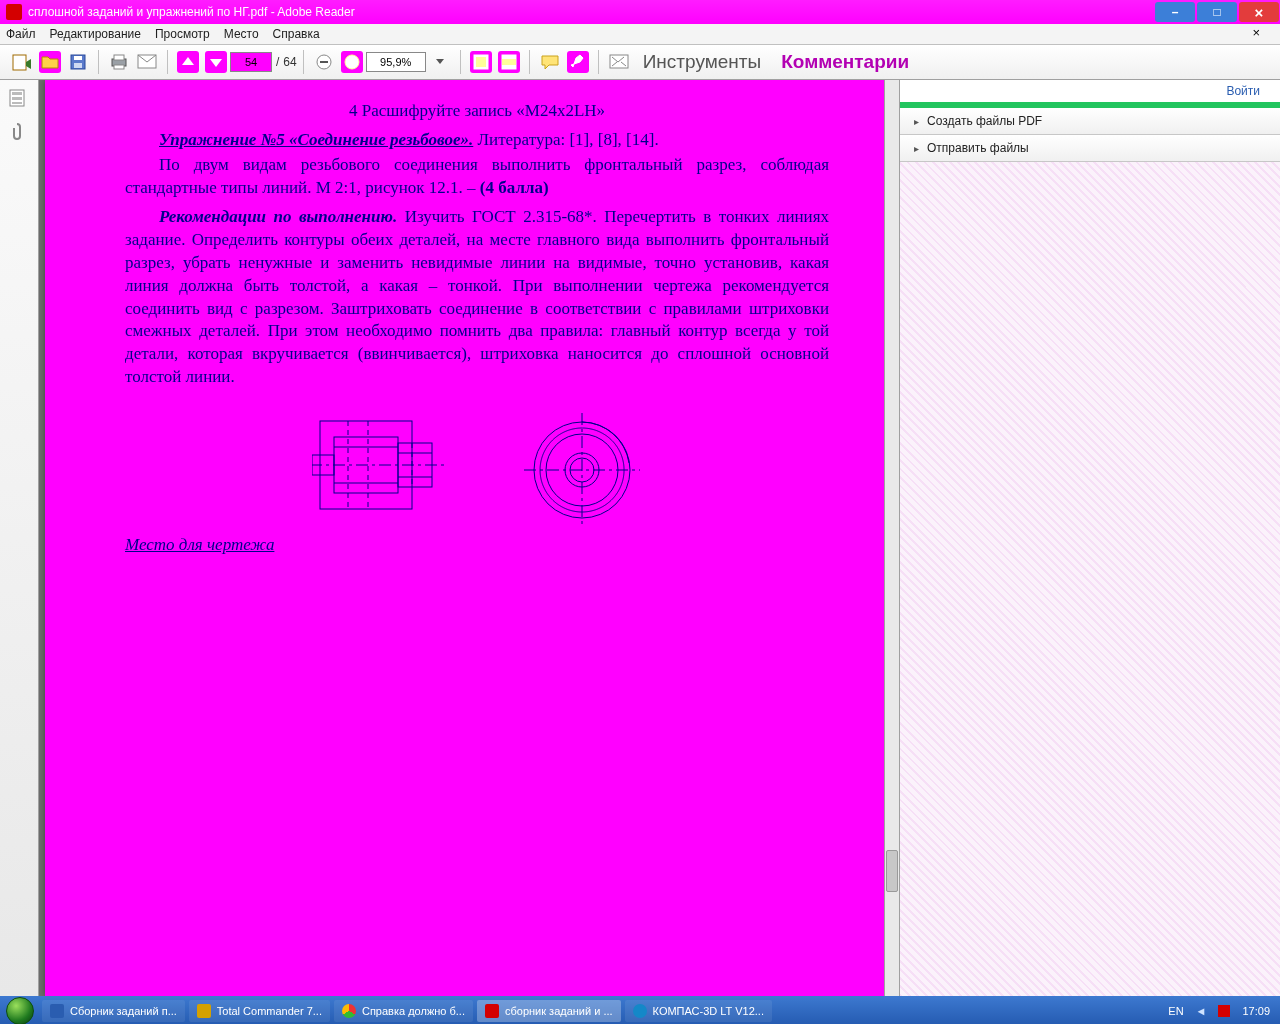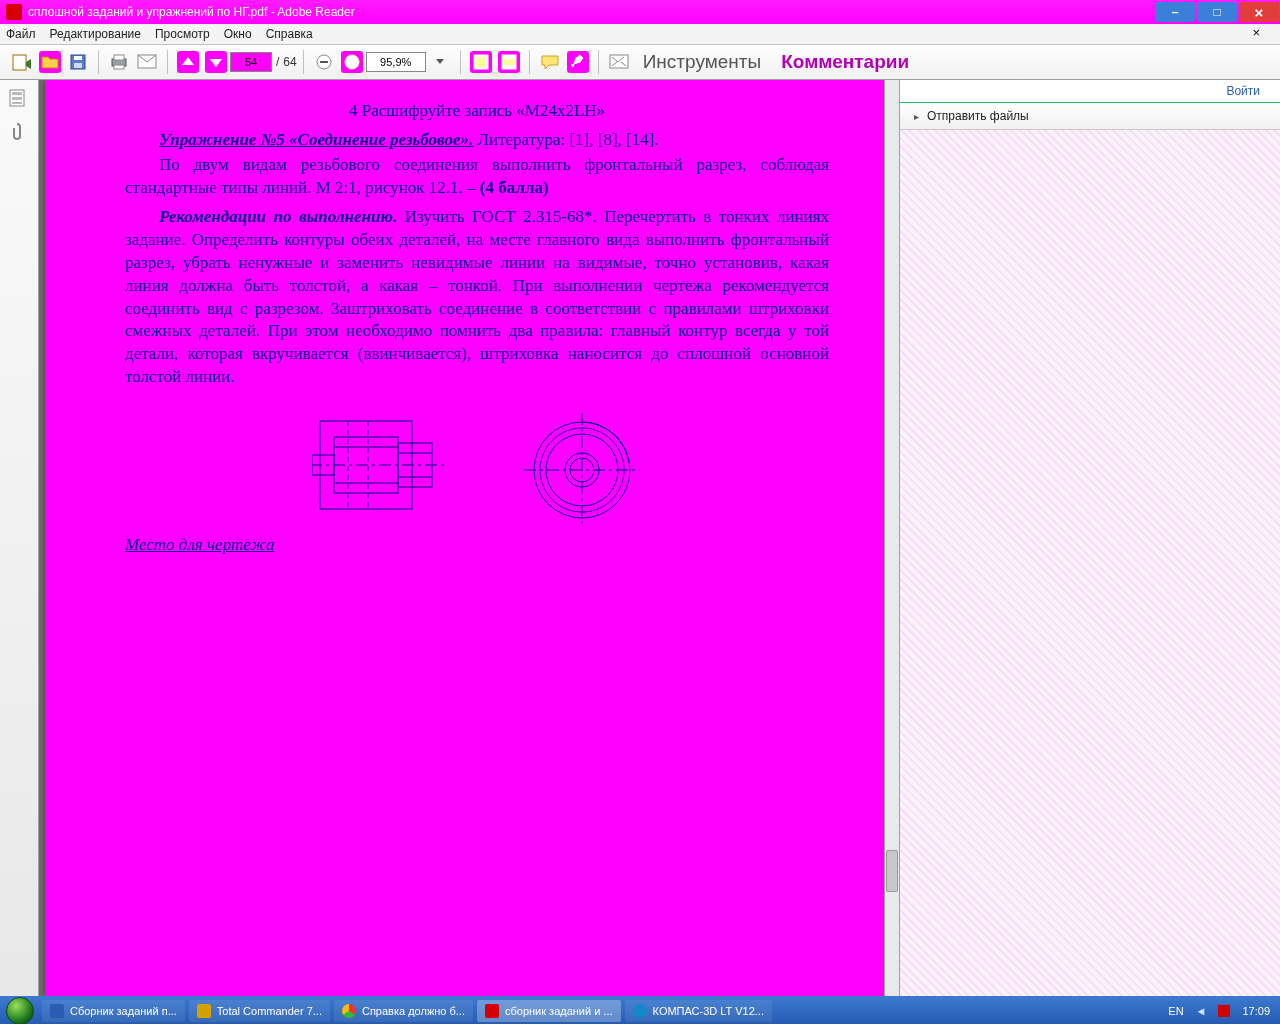--- a/index.html
+++ b/index.html
@@ -36,21 +36,21 @@
   .page-inner p{margin:6px 0;text-align:justify}
   .page-inner .first{text-indent:34px}
   .page-inner u.bi{font-weight:bold;font-style:italic;text-decoration:underline}
   .page-inner .bi{font-weight:bold;font-style:italic}
   .figwrap{display:flex;justify-content:center;gap:70px;margin-top:24px}
   .figcap{text-align:center;margin-top:14px}
   .place{font-style:italic;text-decoration:underline;margin-top:14px}
   .vscroll{position:absolute;right:0;top:0;bottom:0;width:14px;background:#e9e9e9;border-left:1px solid #a0a0a0}
   .vscroll .thumb{position:absolute;left:1px;right:1px;top:770px;height:40px;background:#c7c7c7;border:1px solid #9a9a9a;border-radius:2px}
   .rightpanel{width:380px;background:#f5f2f6;border-left:1px solid #a0a0a0;display:flex;flex-direction:column}
-  .rp-login{height:22px;border-bottom:1px solid #22c55e;display:flex;align-items:center;justify-content:flex-end;padding-right:20px;color:#2a5db0;font-size:12px;background:#fff}
+  .rp-login{height:22px;border-bottom:6px solid #22c55e;display:flex;align-items:center;justify-content:flex-end;padding-right:20px;color:#2a5db0;font-size:12px;background:#fff}
   .rp-item{height:26px;border-bottom:1px solid #c7c7c7;display:flex;align-items:center;padding-left:14px;background:linear-gradient(#fff,#f0f0f0);font-size:12px;color:#222}
   .rp-item::before{content:"▸";color:#555;margin-right:8px;font-size:10px}
   .rp-fill{flex:1;background:repeating-linear-gradient(45deg,#f6dff6 0 2px,#fbf2fb 2px 6px)}
   
   .taskbar{height:30px;background:linear-gradient(#3d79d0,#245ab0);display:flex;align-items:center;color:#fff;font-size:11px}
   .start{width:40px;height:30px;display:flex;align-items:center;justify-content:center}
   .start .orb{width:26px;height:26px;border-radius:50%;background:radial-gradient(circle at 35% 30%,#9be05c,#1f7a1f 60%,#08350d);border:1px solid #0d4d0d}
   .task{height:22px;margin:0 2px;padding:0 8px;border-radius:2px;display:flex;align-items:center;gap:6px;background:rgba(255,255,255,.08);max-width:155px;overflow:hidden;white-space:nowrap}
   .task.active{background:rgba(255,255,255,.28)}
   .task .ti{width:14px;height:14px;display:inline-block;border-radius:2px}
@@ -73,21 +73,21 @@
     </div>
   <div class="winbtn close">
       <span style="font-size:15px">×</span>
     </div>
 </div>
 
 <div class="menubar">
   <span>Файл</span>
   <span>Редактирование</span>
   <span>Просмотр</span>
-  <span>Окно</span>
+  <span>Место</span>
   <span>Справка</span>
   <span class="x">×</span>
 </div>
 
 <div class="toolbar">
   <div class="tbtn">
     <svg width="20" height="20">
         <rect x="1" y="3" width="13" height="15" fill="#fff" stroke="#a06a00"></rect>
         <path d="M14 10 l5 -3 v10 l-5 -3 z" fill="#3a7a2a"></path>
       </svg>
@@ -266,20 +266,21 @@
         <p class="place">Место для чертежа</p>
       </div>
     </div>
     <div class="vscroll">
       <div class="thumb"></div>
     </div>
   </div>
 
   <div class="rightpanel">
     <div class="rp-login">Войти</div>
+    <div class="rp-item">Создать файлы PDF</div>
     <div class="rp-item">Отправить файлы</div>
     <div class="rp-fill"></div>
   </div>
 </div>
 
 <div class="taskbar">
   <div class="start">
       <div class="orb"></div>
     </div>
   <div class="task">

